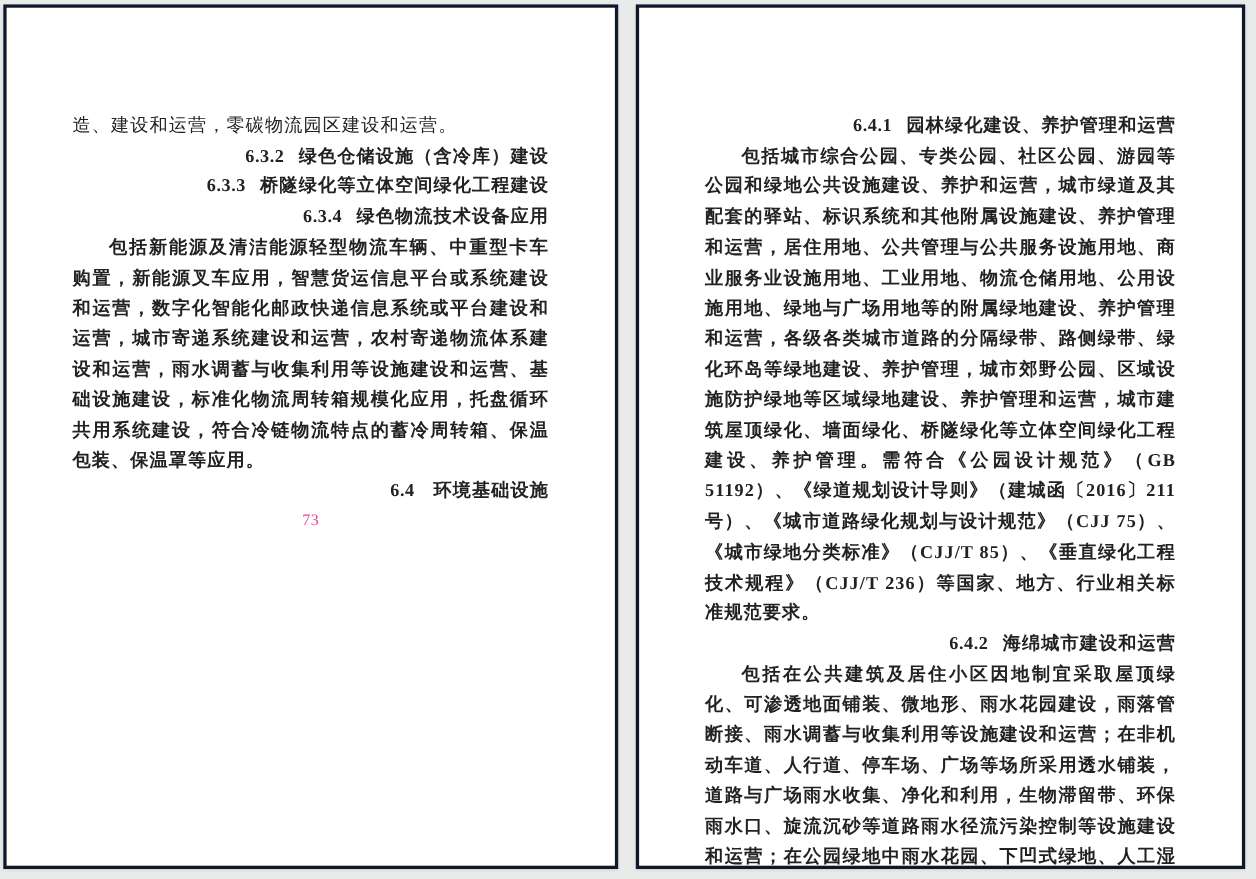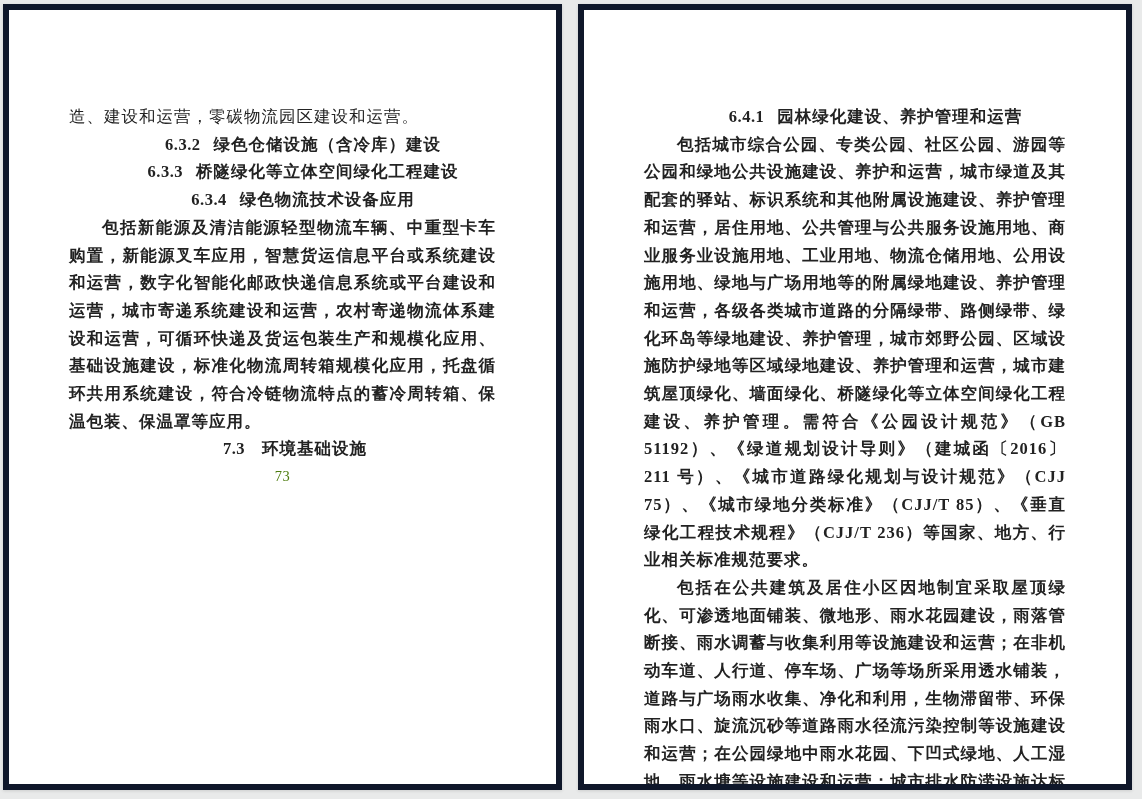--- a/index.html
+++ b/index.html
@@ -13,83 +13,86 @@
     width: 1142px;
     height: 799px;
     background: #e9eaea;
     overflow: hidden;
     display: flex;
     column-gap: 16px;
     padding: 4px 0 0 3px;
   }
   .page {
     background: #ffffff;
-    border: 6px solid #0f172a;
+    border: 3px solid #0f172a;
     box-shadow: 0 1px 3px rgba(0,0,0,0.12);
     height: 786px;
     overflow: hidden;
     color: #222222;
   }
   .page-left  { width: 559px; }
   .page-right { width: 554px; }
   .page-body {
     padding: 93px 60px 0 60px;
     font-size: 16.5px;
     line-height: 27.7px;
     letter-spacing: 1px;
     text-align: justify;
   }
   p.para { text-indent: 2em; font-weight: bold; }
   p.cont { text-indent: 0; }
   p.heading {
     font-weight: bold;
-    text-align: center;
+    text-align: right;
     white-space: nowrap;
   }
   p.heading.h3 { padding-left: 41px; }
   p.heading.h2 { padding-left: 25px; }
   .hnum { letter-spacing: 0.5px; margin-right: 13px; }
   .h2 .hnum { margin-right: 17px; }
   .page-num {
     text-align: center;
     font-size: 14.5px;
     letter-spacing: 0.5px;
     line-height: 27.7px;
-    color: #4d7c0f;
+    color: #ec4899;
   }
 </style>
 </head>
 <body>
 
 <div class="stage">
 
   <div class="page page-left">
     <div class="page-body">
       <p class="cont">造、建设和运营，零碳物流园区建设和运营。</p>
       <p class="heading h3">
         <span class="hnum">6.3.2</span><span class="htitle">绿色仓储设施（含冷库）建设</span>
       </p>
       <p class="heading h3">
         <span class="hnum">6.3.3</span><span class="htitle">桥隧绿化等立体空间绿化工程建设</span>
       </p>
       <p class="heading h3">
         <span class="hnum">6.3.4</span><span class="htitle">绿色物流技术设备应用</span>
       </p>
-      <p class="para">包括新能源及清洁能源轻型物流车辆、中重型卡车购置，新能源叉车应用，智慧货运信息平台或系统建设和运营，数字化智能化邮政快递信息系统或平台建设和运营，城市寄递系统建设和运营，农村寄递物流体系建设和运营，可循环快递及货运包装生产和规模化应用、基础设施建设，标准化物流周转箱规模化应用，托盘循环共用系统建设，符合冷链物流特点的蓄冷周转箱、保温包装、保温罩等应用。</p>
+      <p class="para">包括新能源及清洁能源轻型物流车辆、中重型卡车购置，新能源叉车应用，智慧货运信息平台或系统建设和运营，数字化智能化邮政快递信息系统或平台建设和运营，城市寄递系统建设和运营，农村寄递物流体系建设和运营，雨水调蓄与收集利用等设施建设和运营、基础设施建设，标准化物流周转箱规模化应用，托盘循环共用系统建设，符合冷链物流特点的蓄冷周转箱、保温包装、保温罩等应用。</p>
       <p class="heading h2">
-        <span class="hnum">7.3</span><span class="htitle">环境基础设施</span>
+        <span class="hnum">6.4</span><span class="htitle">环境基础设施</span>
       </p>
       <div class="page-num">73</div>
     </div>
   </div>
 
   <div class="page page-right">
     <div class="page-body">
       <p class="heading h3">
         <span class="hnum">6.4.1</span><span class="htitle">园林绿化建设、养护管理和运营</span>
       </p>
       <p class="para">包括城市综合公园、专类公园、社区公园、游园等公园和绿地公共设施建设、养护和运营，城市绿道及其配套的驿站、标识系统和其他附属设施建设、养护管理和运营，居住用地、公共管理与公共服务设施用地、商业服务业设施用地、工业用地、物流仓储用地、公用设施用地、绿地与广场用地等的附属绿地建设、养护管理和运营，各级各类城市道路的分隔绿带、路侧绿带、绿化环岛等绿地建设、养护管理，城市郊野公园、区域设施防护绿地等区域绿地建设、养护管理和运营，城市建筑屋顶绿化、墙面绿化、桥隧绿化等立体空间绿化工程建设、养护管理。需符合《公园设计规范》（GB 51192）、《绿道规划设计导则》（建城函〔2016〕211 号）、《城市道路绿化规划与设计规范》（CJJ 75）、《城市绿地分类标准》（CJJ/T 85）、《垂直绿化工程技术规程》（CJJ/T 236）等国家、地方、行业相关标准规范要求。</p>
+      <p class="heading h3">
+        <span class="hnum">6.4.2</span><span class="htitle">海绵城市建设和运营</span>
+      </p>
       <p class="para">包括在公共建筑及居住小区因地制宜采取屋顶绿化、可渗透地面铺装、微地形、雨水花园建设，雨落管断接、雨水调蓄与收集利用等设施建设和运营；在非机动车道、人行道、停车场、广场等场所采用透水铺装，道路与广场雨水收集、净化和利用，生物滞留带、环保雨水口、旋流沉砂等道路雨水径流污染控制等设施建设和运营；在公园绿地中雨水花园、下凹式绿地、人工湿地、雨水塘等设施建设和运营；城市排水防涝设施达标建设，如</p>
 
     </div>
   </div>
 
 </div>
 
 </body></html>

